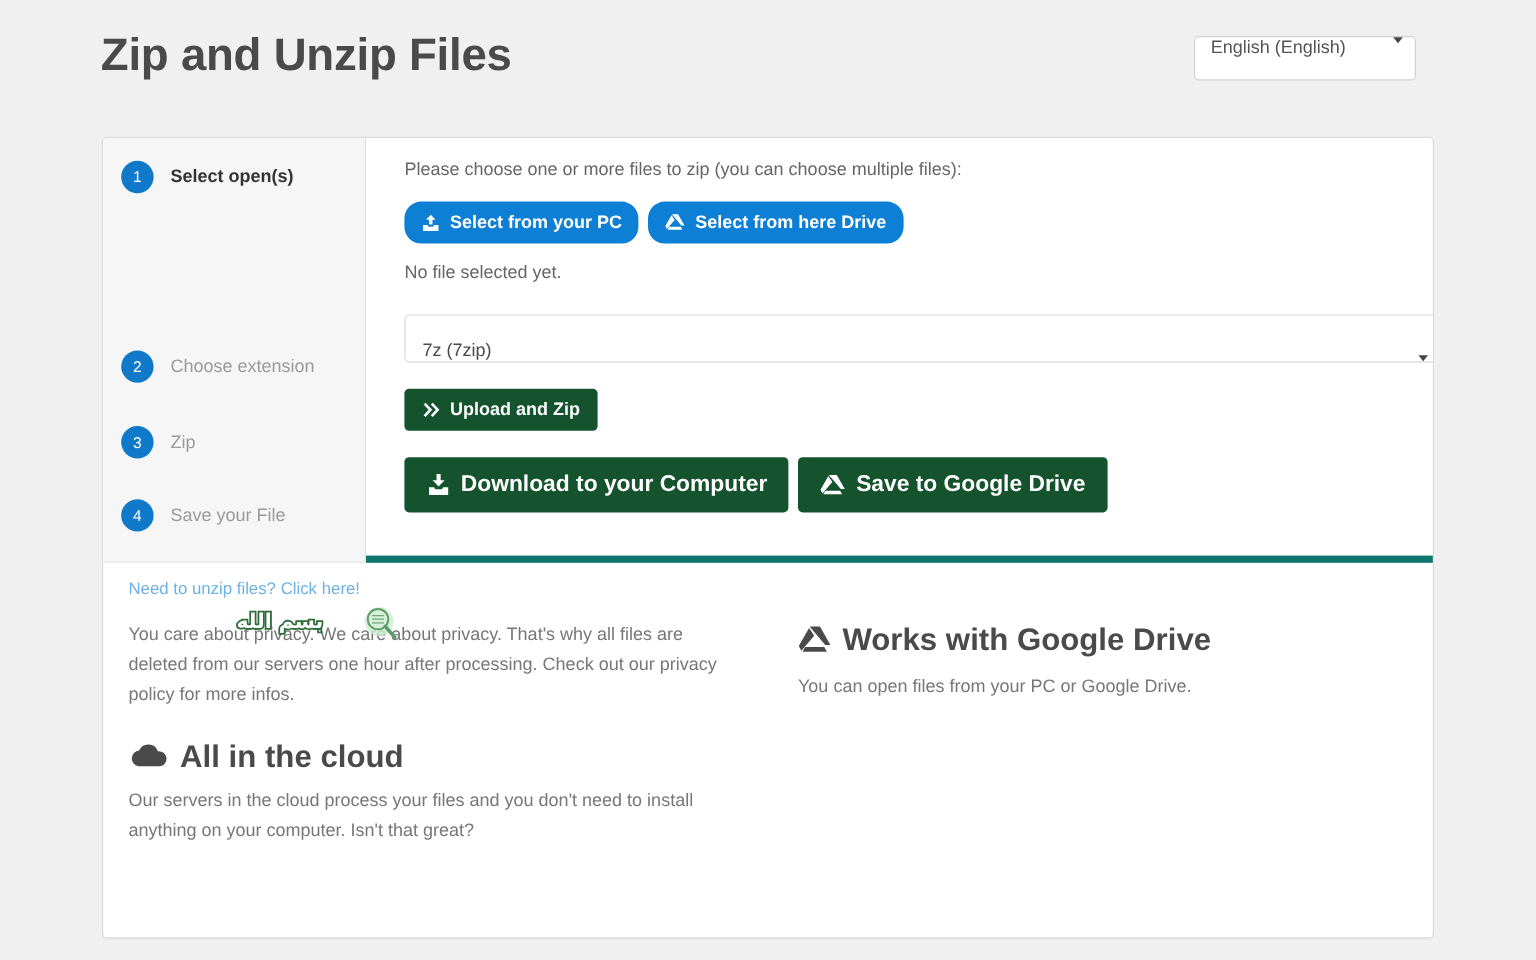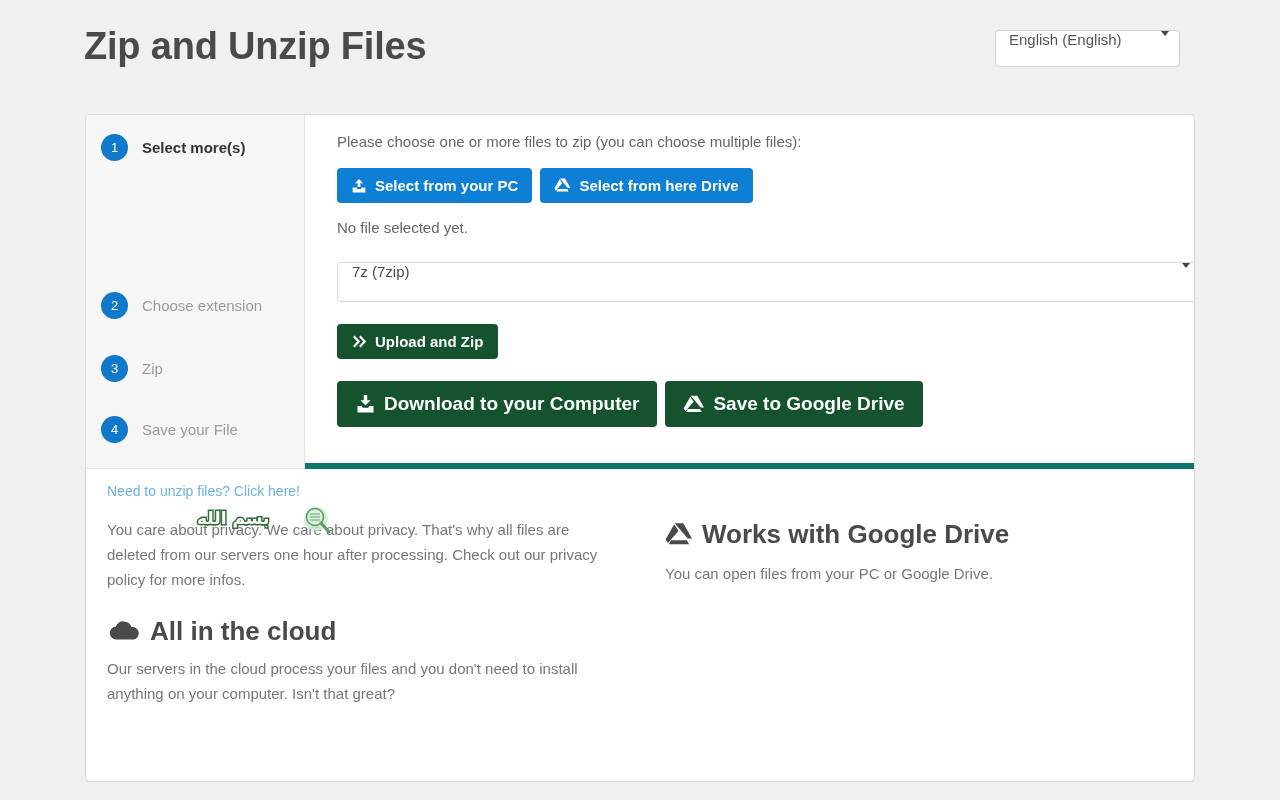--- a/index.html
+++ b/index.html
@@ -84,34 +84,34 @@
   .instruction { font-size: 15px; color: #666; margin: 0 0 16px 0; line-height: 20px; }
   .btn-row { display: flex; gap: 8px; margin-bottom: 16px; }
 
   .btn {
     display: inline-flex; align-items: center;
     border: none; border-radius: 4px;
     color: #fff; cursor: pointer;
     font-family: "Liberation Sans", sans-serif;
     white-space: nowrap;
   }
-  .btn-primary { background: #0d7fd4; font-size: 15px; font-weight: 700; padding: 9px 14px; }
+  .btn-primary { background: #0d7fd4; font-size: 15px; font-weight: 700; padding: 9px 14px; border-radius: 14px; }
   .btn-light { background: #14532d; }
   .btn-upload { font-size: 15px; font-weight: 700; padding: 9px 15px; }
   .btn-big { font-size: 19px; font-weight: 700; padding: 12px 18px; }
   .btn .ico { display: inline-flex; margin-right: 8px; align-items: center; }
 
   .nofile { font-size: 15px; color: #666; margin: 0 0 26px 0; }
 
   .ext-select {
     width: 866px; height: 40px;
     background: #fff;
     border: 1px solid #d6dade;
     border-radius: 4px;
-    display: flex; align-items: flex-start;
+    display: flex; align-items: flex-end;
     padding: 0 12px 0 14px;
     font-size: 15px; color: #4a4a4a;
     margin-bottom: 22px;
     cursor: pointer;
   }
   .ext-select .lbl { flex: 1; }
 
   .zip-row { margin-bottom: 22px; }
   .save-row { display: flex; gap: 8px; }
 
@@ -157,21 +157,21 @@
       <span class="lbl">English (English)</span>
       <span class="caret-sm"></span>
     </div>
   </div>
 
   <div class="card">
 
     <div class="steps">
       <div class="step step-1 active">
         <span class="step-num">1</span>
-        <span class="step-label">Select more(s)</span>
+        <span class="step-label">Select open(s)</span>
       </div>
       <div class="step step-2">
         <span class="step-num">2</span>
         <span class="step-label">Choose extension</span>
       </div>
       <div class="step step-3">
         <span class="step-num">3</span>
         <span class="step-label">Zip</span>
       </div>
       <div class="step step-4">

